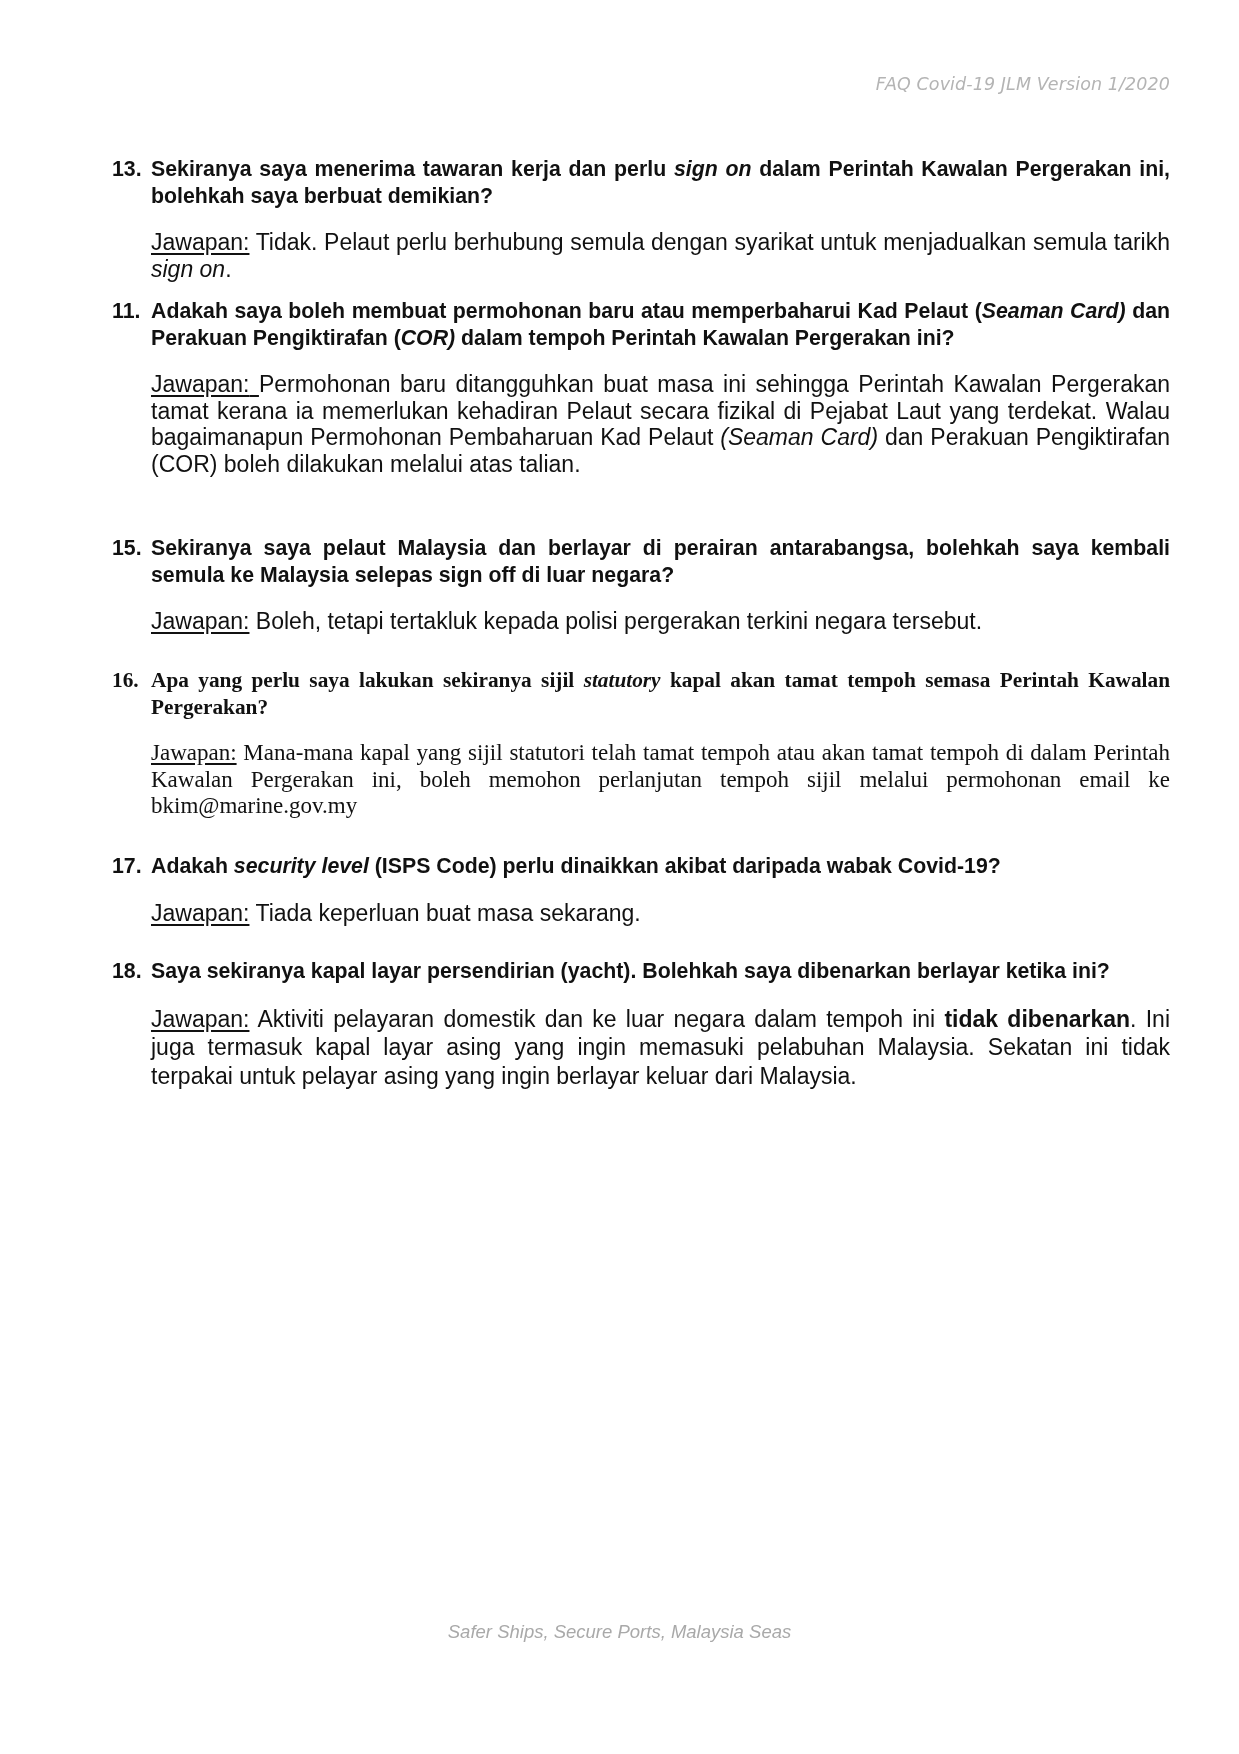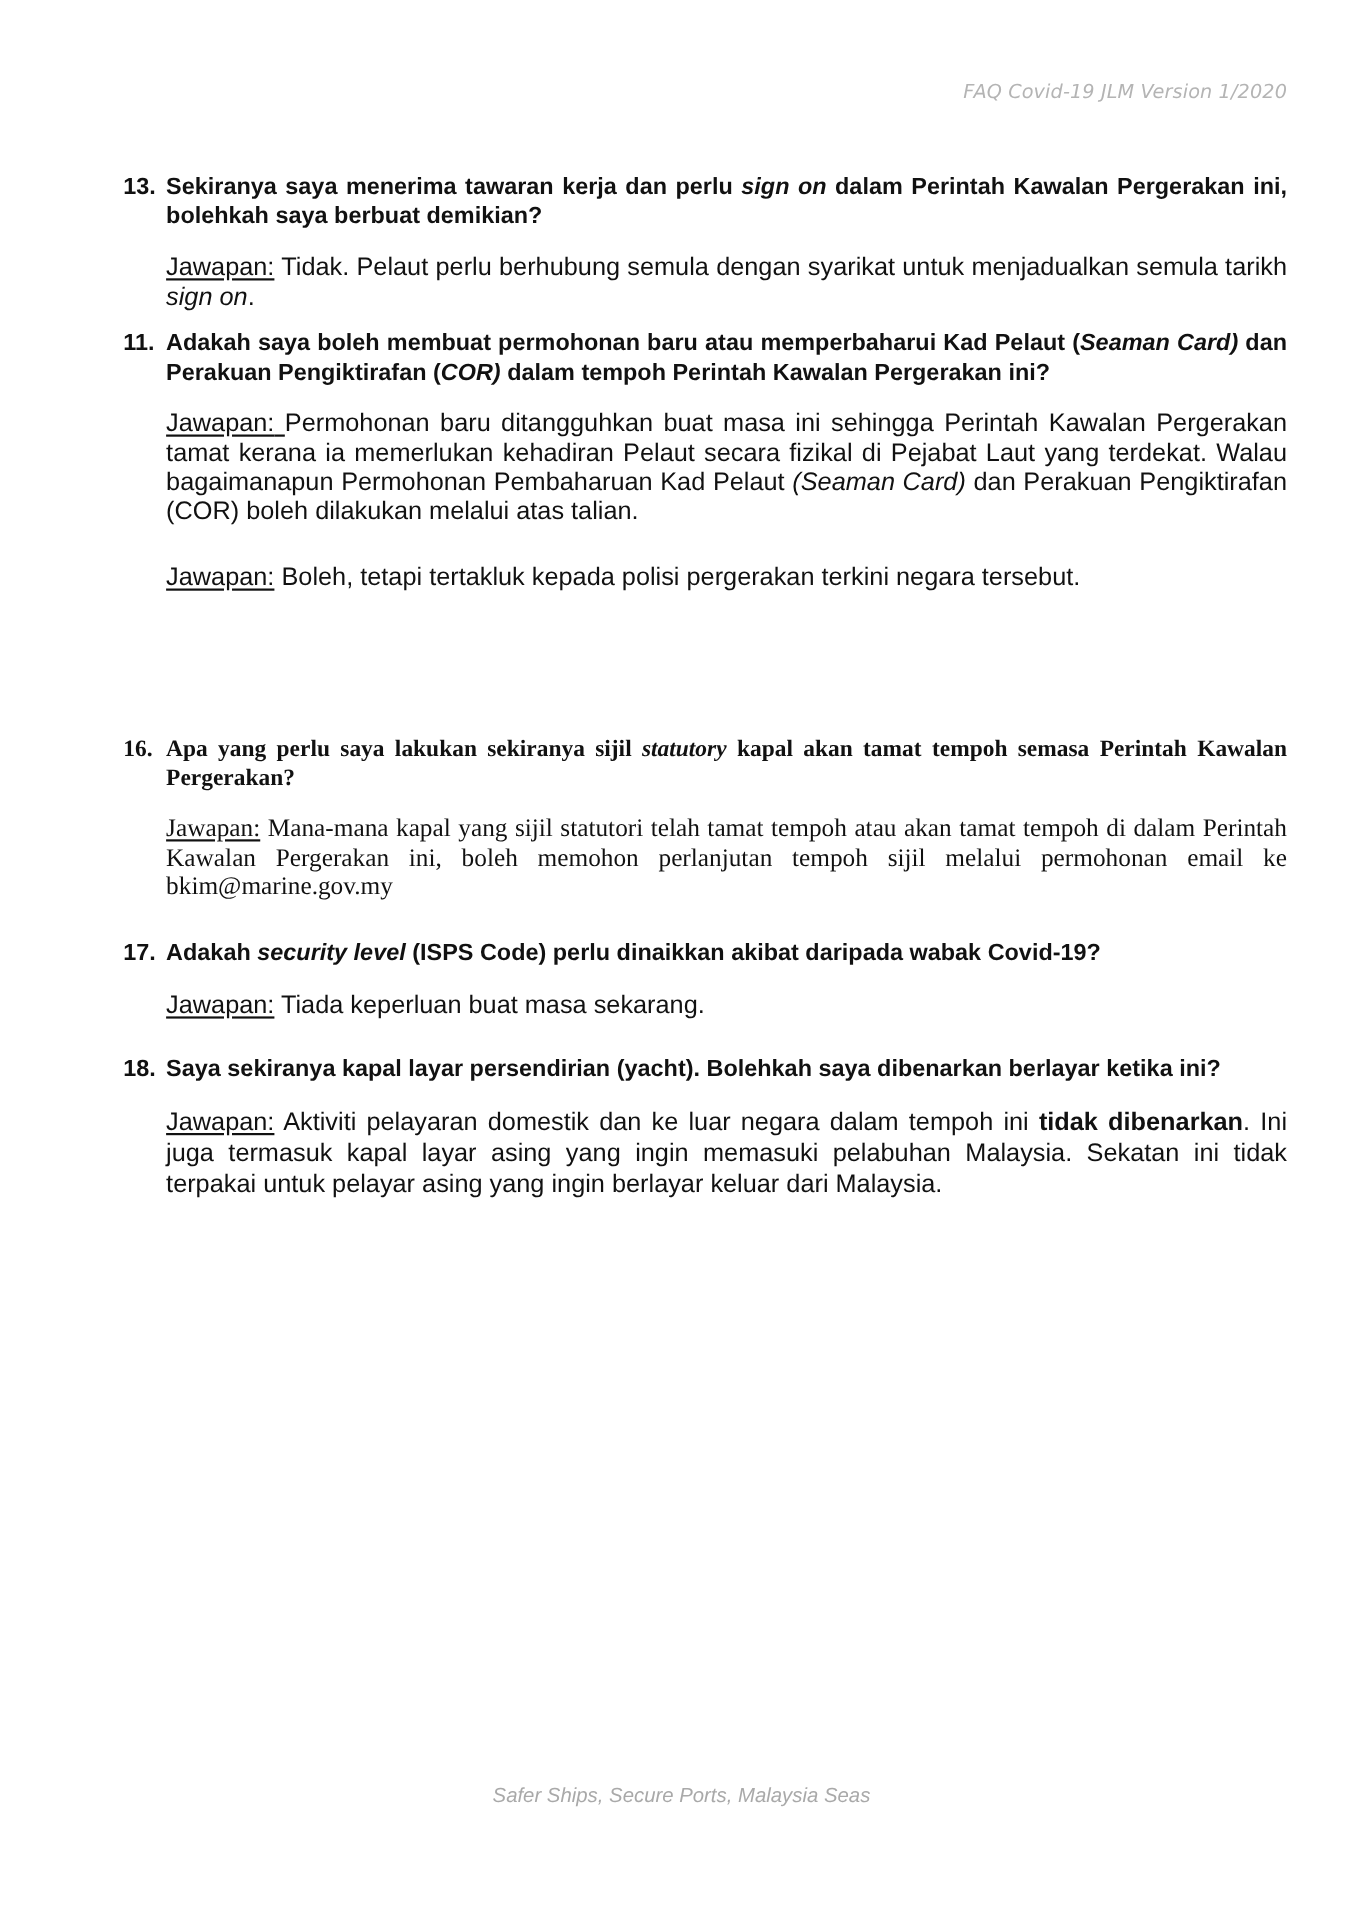--- a/index.html
+++ b/index.html
@@ -37,20 +37,24 @@
     <div class="q">
       <span class="num">11.</span>
       <span>Adakah saya boleh membuat permohonan baru atau memperbaharui Kad Pelaut (</span><span class="it">Seaman Card)</span><span> dan Perakuan Pengiktirafan (</span><span class="it">COR)</span><span> dalam tempoh Perintah Kawalan Pergerakan ini?</span>
     </div>
     <div class="a">
       <span class="lbl">Jawapan:</span><span class="lbl">&nbsp;</span><span>Permohonan baru ditangguhkan buat masa ini sehingga Perintah Kawalan Pergerakan tamat kerana ia memerlukan kehadiran Pelaut secara fizikal di Pejabat Laut yang terdekat. Walau bagaimanapun Permohonan Pembaharuan Kad Pelaut </span><span class="it">(Seaman Card)</span><span> dan Perakuan Pengiktirafan (COR) boleh dilakukan melalui atas talian.</span>
     </div>
   </div>
 
   <div class="qa" style="top:491px;">
+    <div class="q">
+      <span class="num">15.</span>
+      <span>Sekiranya saya pelaut Malaysia dan berlayar di perairan antarabangsa, bolehkah saya kembali semula ke Malaysia selepas sign off di luar negara?</span>
+    </div>
     <div class="a">
       <span class="lbl">Jawapan:</span><span> Boleh, tetapi tertakluk kepada polisi pergerakan terkini negara tersebut.</span>
     </div>
   </div>
 
   <div class="qa" style="top:623px;font-family:Liberation Serif, serif;">
     <div class="q">
       <span class="num">16.</span>
       <span>Apa yang perlu saya lakukan sekiranya sijil </span><span class="it">statutory</span><span> kapal akan tamat tempoh semasa Perintah Kawalan Pergerakan?</span>
     </div>

